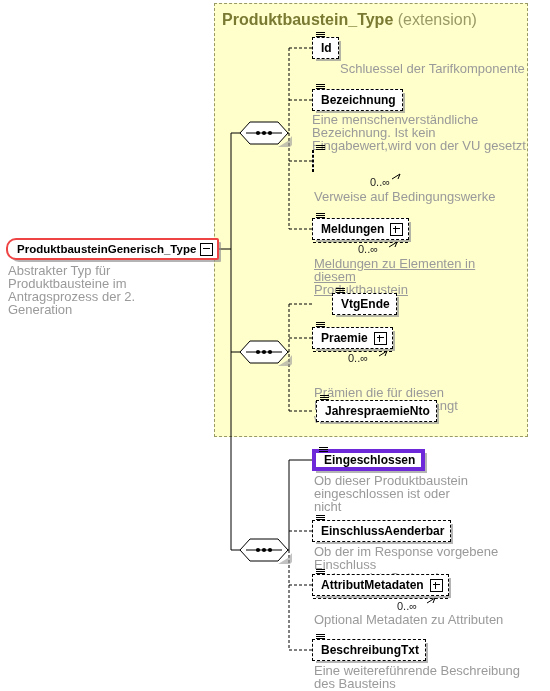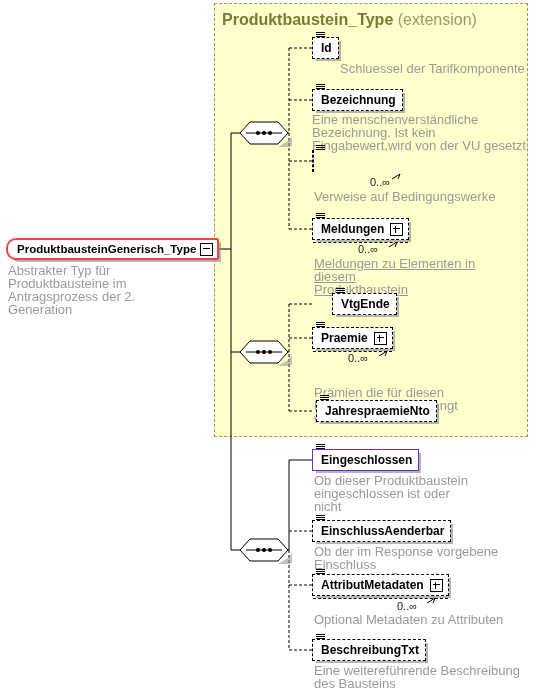--- a/index.html
+++ b/index.html
@@ -86,21 +86,21 @@
   }
 
   
   .el {
     position: absolute;
     box-sizing: border-box;
     background: #ffffff;
     height: 22px;
     display: flex;
     align-items: center;
-    border: 1px solid #6d28d9;
+    border: 4px solid #6d28d9;
     box-shadow: 3px 3px 0 -1px rgba(150,150,150,0.7);
   }
   .el.optional {
     border: 1px dashed #000;
   }
   .el .el-label {
     font-size: 12px;
     font-weight: bold;
     color: #000;
     padding-left: 8px;

